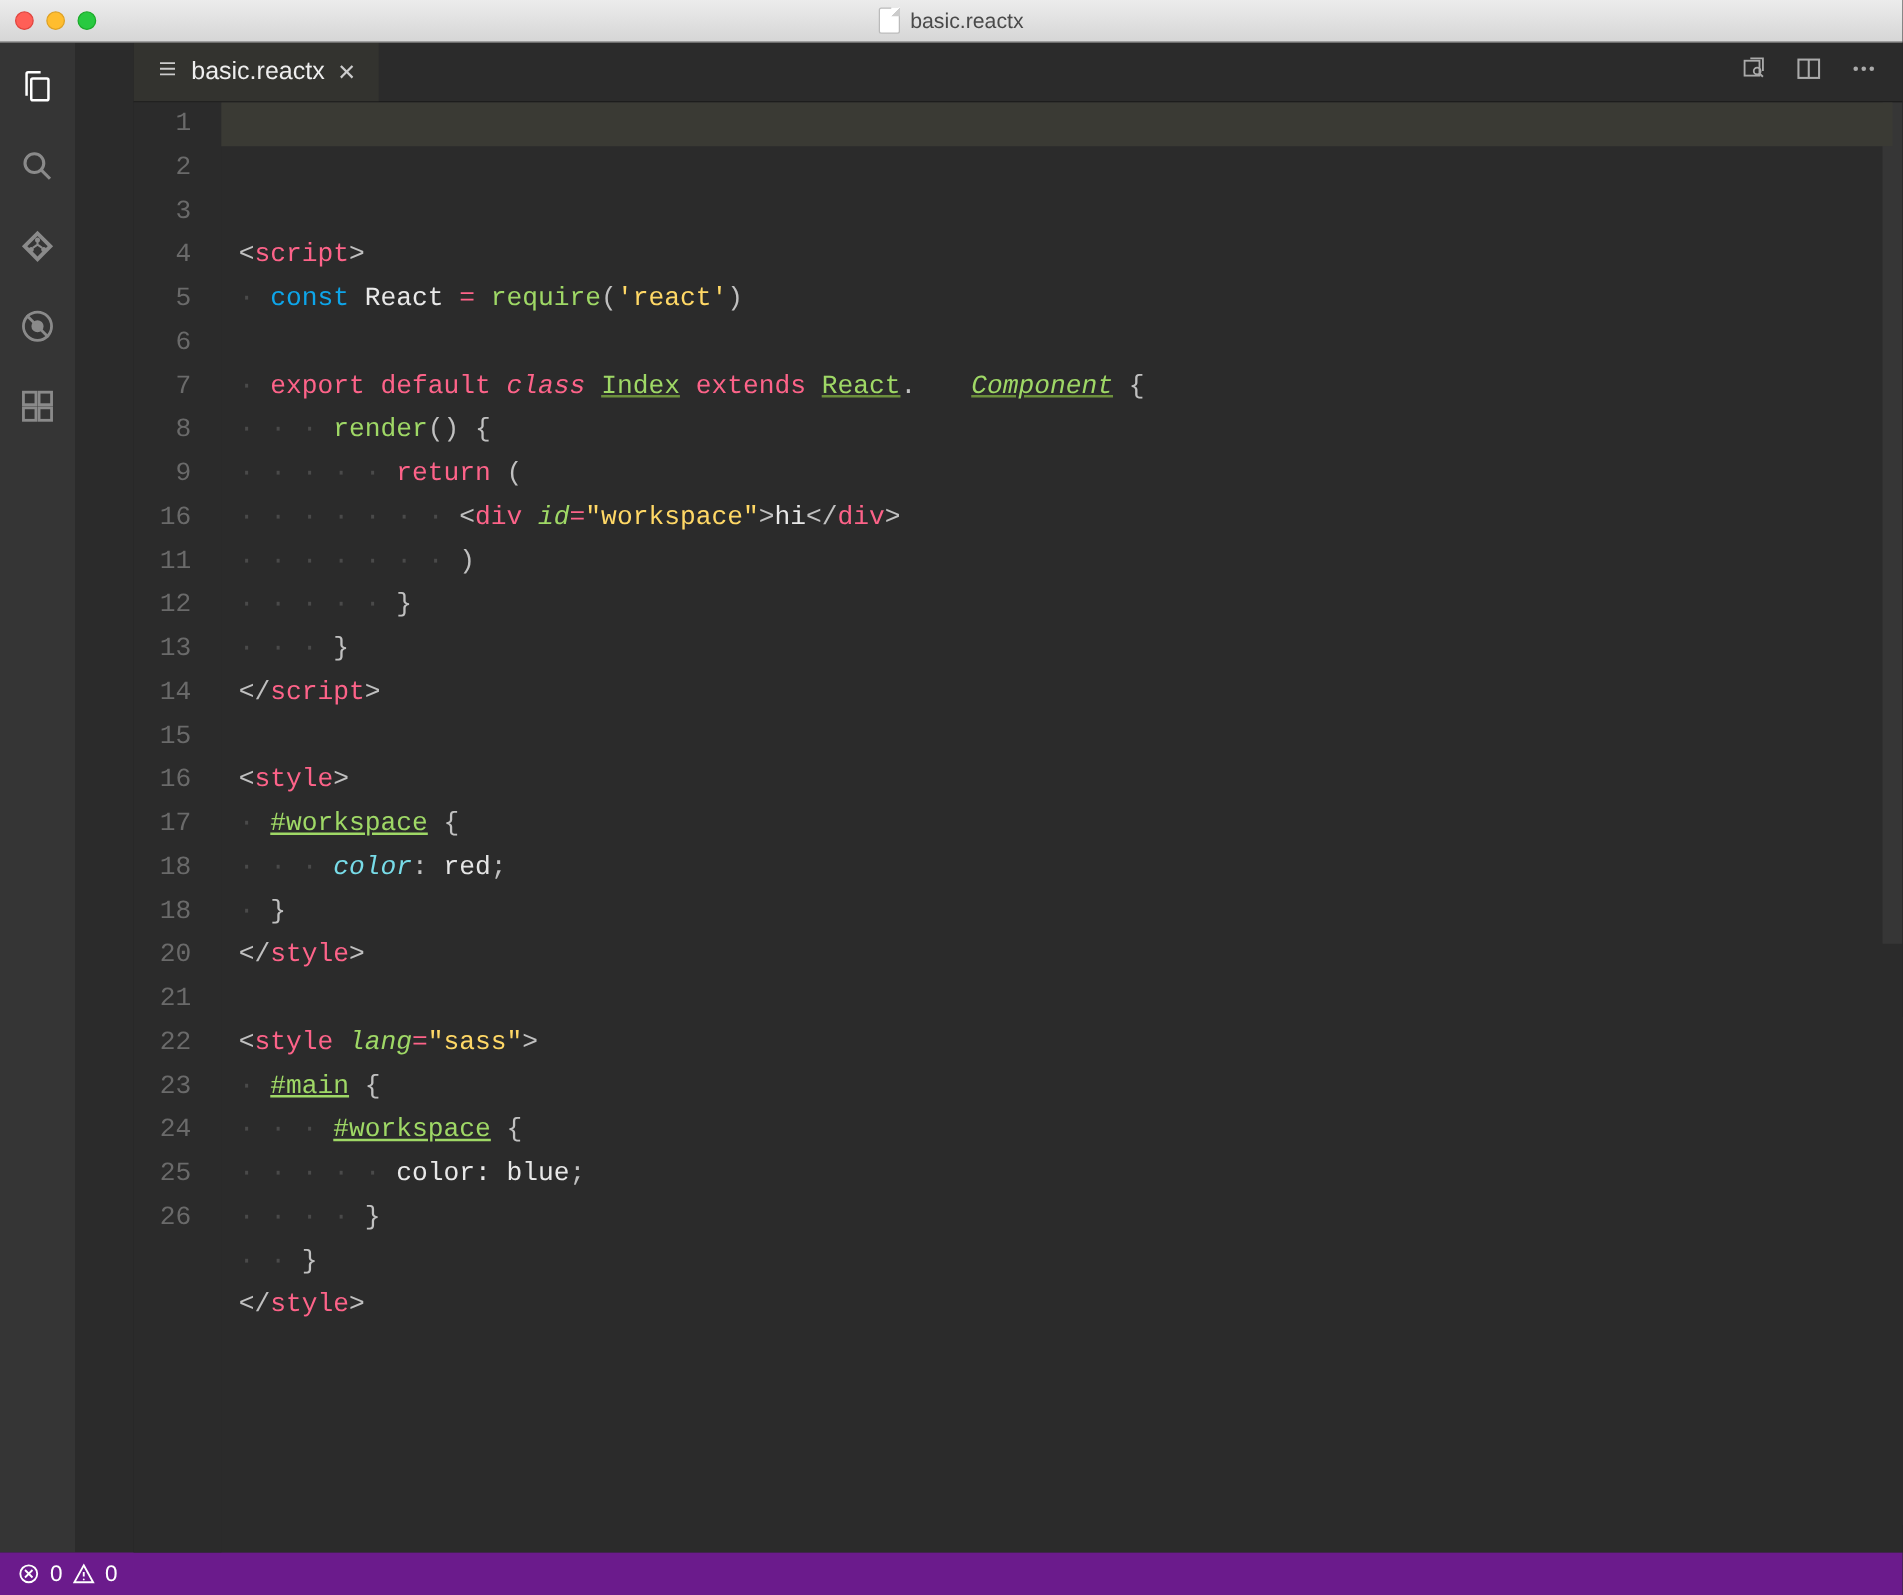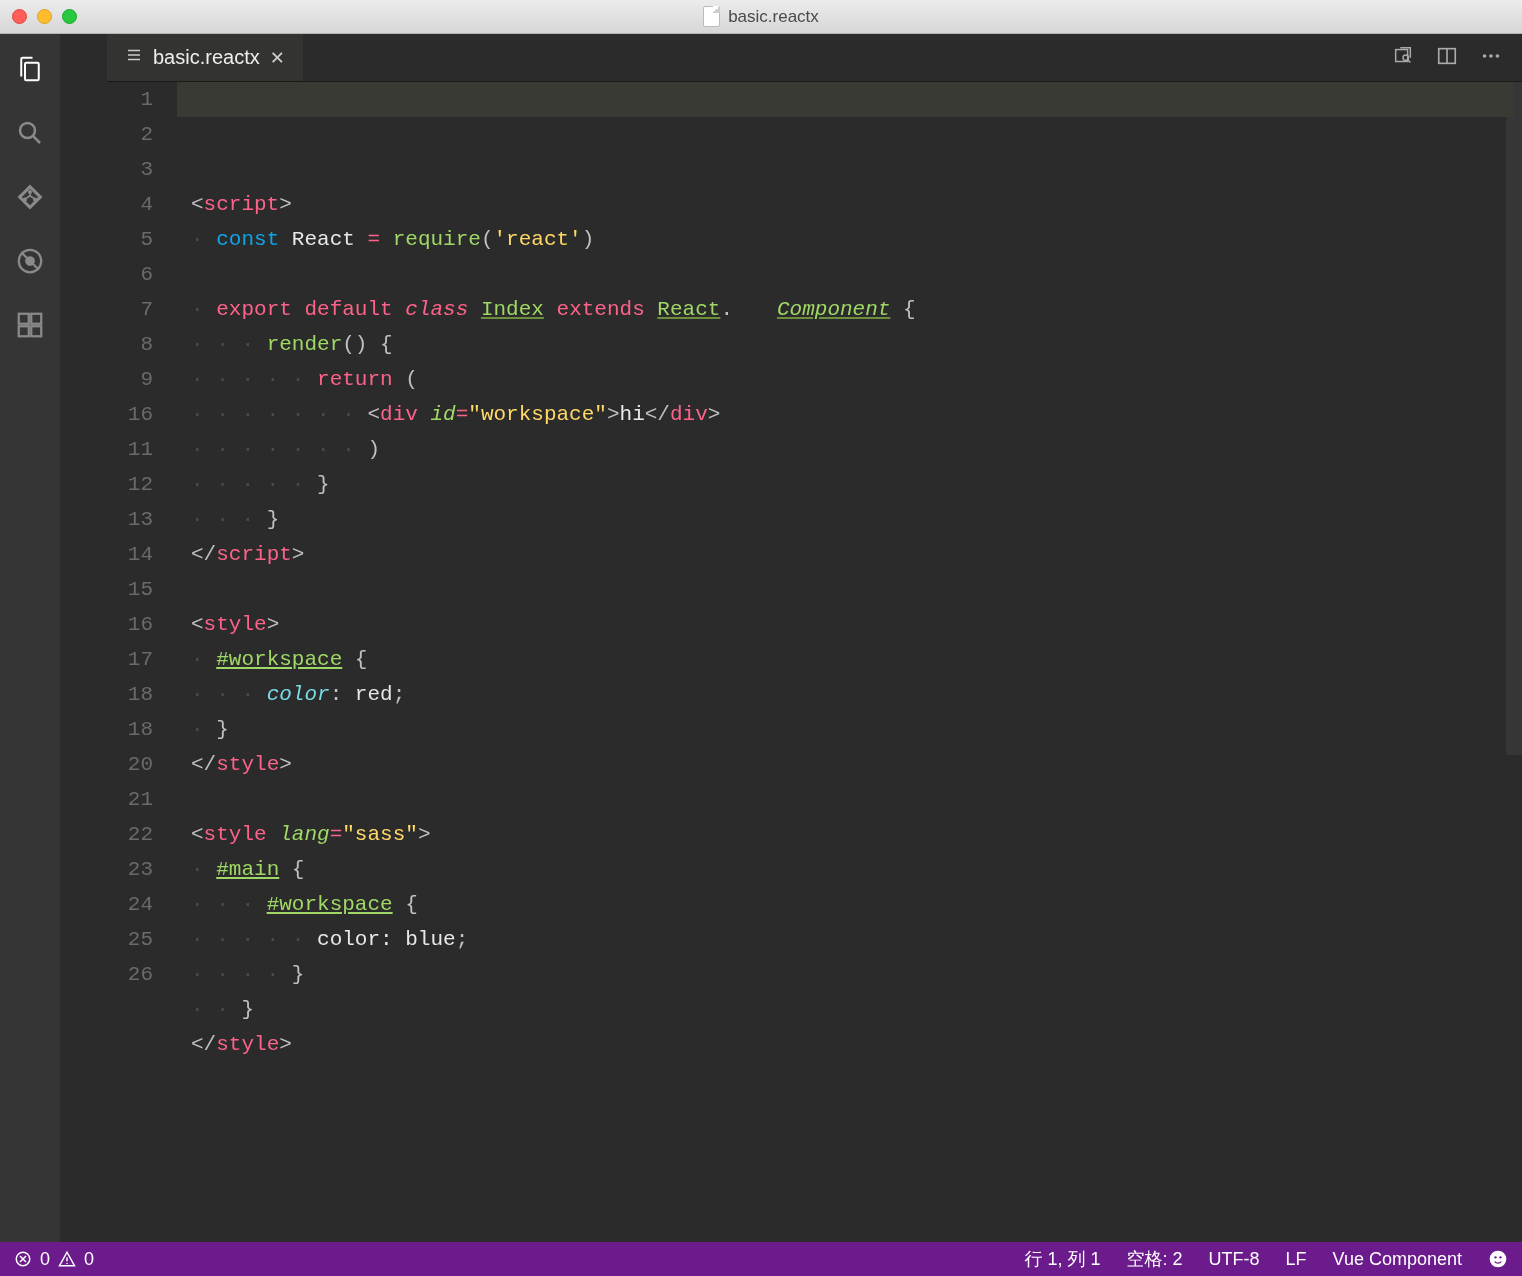--- a/index.html
+++ b/index.html
@@ -308,28 +308,13 @@
         <path d="M8 8l8 8M16 8l-8 8" stroke="currentColor" stroke-width="2"></path>
       </svg>
     <span>0</span>
     <svg viewBox="0 0 24 24" fill="currentColor">
         <path d="M12 3l10 18H2L12 3z" fill="none" stroke="currentColor" stroke-width="2"></path>
         <path d="M12 10v5" stroke="currentColor" stroke-width="2"></path>
         <circle cx="12" cy="18" r="1"></circle>
       </svg>
     <span>0</span>
   </div>
-  <div class="status-right">
-    <span class="status-item">行 1,  列 1</span>
-    <span class="status-item">空格: 2</span>
-    <span class="status-item">UTF-8</span>
-    <span class="status-item">LF</span>
-    <span class="status-item">Vue Component</span>
-    <span class="status-item">
-      <svg class="smiley" viewBox="0 0 24 24" fill="currentColor">
-          <circle cx="12" cy="12" r="10" fill="currentColor"></circle>
-          <circle cx="9" cy="10" r="1.4" fill="#6b1b8c"></circle>
-          <circle cx="15" cy="10" r="1.4" fill="#6b1b8c"></circle>
-          <path d="M8 15c1 1.5 2.5 2 4 2s3-.5 4-2" stroke="#6b1b8c" stroke-width="1.6" fill="none"></path>
-        </svg>
-    </span>
-  </div>
 </div>
 
 </body></html>

